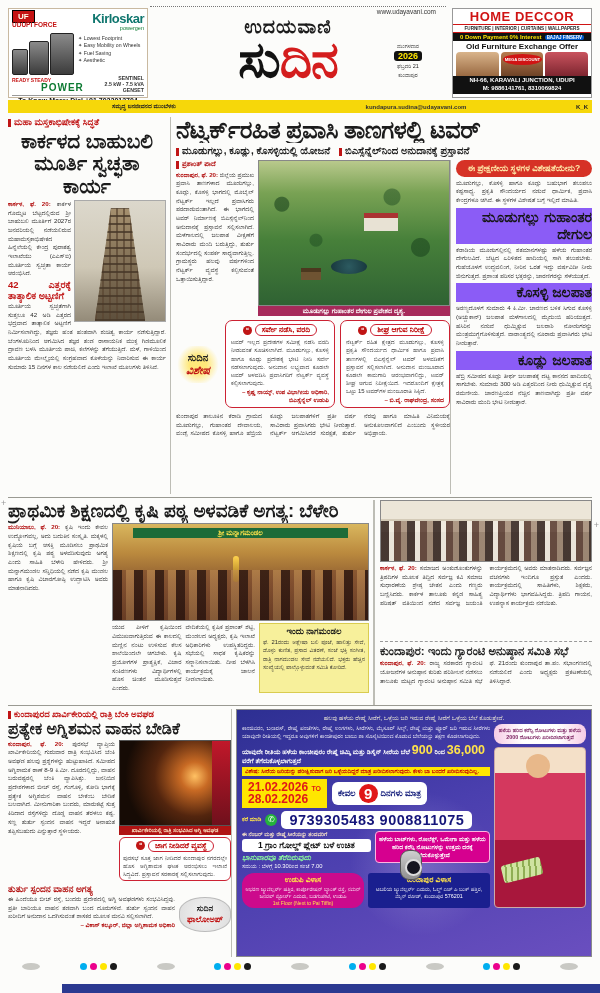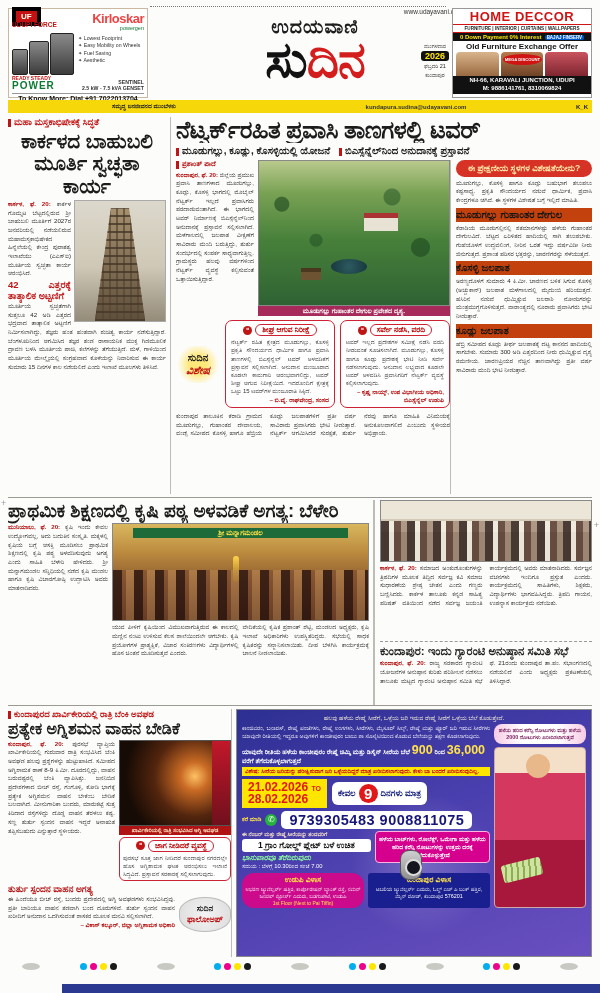--- a/index.html
+++ b/index.html
@@ -7,36 +7,36 @@
         font-family:"Liberation Sans",sans-serif;overflow:hidden;color:#1c1c1c;}
   [data-interactable]{box-sizing:border-box;}
   .t{font-size:6.2px;line-height:1.4;text-align:justify;color:#2a2a2a;}
   .dl{color:#b31212;font-weight:bold;}
   .redbar{display:inline-block;width:3px;height:8px;background:#c01515;margin-right:3px;vertical-align:middle;}
   .rule-r{border-right:1px solid #bdbdb5;}
   
   .cutline{position:absolute;left:150px;top:6px;width:296px;border-top:1px dotted #777;}
   .ad-kir{position:absolute;left:8px;top:8px;width:140px;height:90px;border:1px solid #c9b9a0;background:#fff;padding:3px;font-size:6px;}
   .kir-top{display:flex;justify-content:space-between;align-items:flex-start;}
-  .uf{background:#c41212;color:#ffe;font-weight:bold;font-size:8px;padding:1px 5px;border:4px solid #000000;}
+  .uf{background:#c41212;color:#ffe;font-weight:bold;font-size:8px;padding:1px 5px;border:1px solid #000000;}
   .uf-lbl{color:#c41212;font-weight:bold;font-size:6.5px;}
-  .kir-brand{color:#ef4444;font-weight:800;font-size:13px;line-height:1;letter-spacing:-.5px;}
+  .kir-brand{color:#0f766e;font-weight:800;font-size:13px;line-height:1;letter-spacing:-.5px;}
   .kir-sub{color:#0d7a32;font-size:5.5px;text-align:right;display:block;}
   .kir-mid{display:flex;gap:4px;margin-top:2px;}
   .genset{display:flex;align-items:flex-end;gap:1px;}
   .genset i{display:block;background:linear-gradient(180deg,#8a8a8a,#3c3c3c);border:1px solid #222;border-radius:2px;}
   .g1{width:14px;height:24px;} .g2{width:18px;height:32px;} .g3{width:22px;height:40px;}
   .feat{list-style:none;margin:0;padding:0;font-size:5.2px;color:#333;}
   .feat li{margin:1.5px 0;}
   .feat li::before{content:"✦ ";color:#555;}
   .power1{color:#c41212;font-size:5px;font-weight:bold;}
-  .power2{color:#0d7a32;font-size:10px;font-weight:800;letter-spacing:1px;line-height:1;}
+  .power2{color:#0d7a32;font-size:10px;font-weight:800;letter-spacing:1px;line-height:1;margin-left:29px;}
   .kir-model{font-size:5.2px;font-weight:bold;color:#333;}
   .kir-call{border-top:1px solid #999;margin-top:2px;padding-top:1px;text-align:center;font-weight:bold;font-size:7px;color:#111;}
-  .mast{position:absolute;left:167px;top:8px;width:296px;height:90px;text-align:center;}
+  .mast{position:absolute;left:140px;top:8px;width:296px;height:90px;text-align:center;}
   .mast-site{position:absolute;right:0;top:0;font-size:6.5px;color:#333;}
   .mast-name{font-size:19px;font-weight:800;letter-spacing:1px;margin-top:8px;}
   .mast-big{font-size:50px;font-weight:800;line-height:.9;letter-spacing:-1px;}
   .mast-big .blk{color:#121212;} .mast-big .red{color:#d41d1d;}
   .mast-date{position:absolute;right:2px;top:34px;width:52px;text-align:center;font-size:5.5px;color:#222;}
   .yr{background:#111;color:#ffe600;font-weight:800;font-size:9px;border-radius:3px;padding:0 4px;display:inline-block;margin:1px 0;}
   .mast-date .ln{display:block;line-height:1.5;}
   .ad-hd{position:absolute;right:8px;top:8px;width:140px;height:90px;border:1px solid #999;background:#fff;overflow:hidden;}
   .hd-title{color:#d01414;font-weight:800;font-size:13px;text-align:center;letter-spacing:.5px;line-height:1.1;margin-top:1px;}
   .hd-cat{font-size:4.6px;text-align:center;color:#222;border-top:1px solid #d01414;border-bottom:1px solid #d01414;padding:1px 0;font-weight:bold;}
@@ -90,21 +90,21 @@
   .sp2{display:block;font-weight:800;font-size:11px;color:#c01515;font-style:italic;}
   .qcard{flex:1;border:1px solid #c23;border-radius:7px;padding:3px 5px;background:#fff;}
   .qhead{display:flex;align-items:center;justify-content:center;gap:3px;margin-bottom:2px;}
   .qic{width:9px;height:9px;border-radius:50%;background:#c01515;color:#fff;font-size:6px;line-height:9px;text-align:center;flex:none;}
   .qpill{border:1px solid #c23;border-radius:6px;padding:0 6px;color:#b00;font-weight:800;font-size:7.5px;white-space:nowrap;}
   .qbody{font-size:6px;line-height:1.35;text-align:justify;color:#333;}
   .qattr{display:block;text-align:right;color:#b31212;font-weight:800;font-size:6.2px;margin-top:1px;}
   .cont3{margin-top:4px;column-count:3;column-gap:8px;height:40px;overflow:hidden;}
   .sbar{width:142px;flex:none;border-left:1px solid #bdbdb5;padding-left:5px;overflow:hidden;}
   .sbar-box{background:#d63226;color:#ffe9a8;font-weight:800;font-size:8.5px;text-align:center;border-radius:9px;padding:3px 4px;line-height:1.2;}
-  .sbar h4{background:#c2410c;color:#161616;font-size:10px;text-align:left;margin:3px 0 2px;padding:1px 0;font-weight:800;}
+  .sbar h4{background:#8b5cf6;color:#161616;font-size:14px;text-align:right;margin:3px 0 2px;padding:1px 0;font-weight:800;}
   
   .band2{position:absolute;left:8px;top:497px;width:584px;height:205px;border-top:1px solid #9a9a92;display:flex;padding-top:2px;overflow:hidden;}
   .agri{width:366px;flex:none;padding-right:4px;}
   .agri-h{font-size:18.5px;font-weight:800;line-height:1.1;margin:1px 0 2px;}
   .agri-row{display:flex;gap:4px;}
   .agri-col{width:100px;flex:none;}
   .agri-right{flex:1;}
   .ph-stage{height:98px;position:relative;overflow:hidden;border:1px solid #888;
      background:linear-gradient(180deg,#d9b75e 0%,#bb8a3e 30%,#8a5930 62%,#53301a 100%);}
   .stage-banner{position:absolute;left:8%;top:4%;right:8%;background:#1d6b38;color:#ffe24a;font-size:7px;font-weight:800;text-align:center;padding:1px 0;}
@@ -313,32 +313,32 @@
             </div>
           </div>
           <div class="qrow">
             <div class="sp-tag" data-interactable="false">
               <span class="sp1" data-interactable="false">ಸುದಿನ</span>
               <span class="sp2" data-interactable="false">ವಿಶೇಷ</span>
             </div>
             <div class="qcard" data-interactable="false">
               <div class="qhead">
                 <span class="qic" data-interactable="false">❝</span>
+                <span class="qpill" data-interactable="false">ಸರ್ವೇ ನಡೆಸಿ, ವರದಿ</span>
+              </div>
+              <div class="qbody" data-interactable="false">ಟವರ್ ಇಲ್ಲದ ಪ್ರದೇಶಗಳ ಸಮೀಕ್ಷೆ ನಡೆಸಿ ವರದಿ ನೀಡುವಂತೆ ಸೂಚಿಸಲಾಗಿದೆ. ಮೂಡುಗಲ್ಲು, ಕೊಸಳ್ಳಿ ಹಾಗೂ ಕೂಡ್ಲು ಪ್ರದೇಶಕ್ಕೆ ಭೇಟಿ ನೀಡಿ ಸರ್ವೇ ನಡೆಸಲಾಗುವುದು. ಅನುದಾನ ಲಭ್ಯವಾದ ಕೂಡಲೇ ಟವರ್ ಅಳವಡಿಸಿ ಪ್ರವಾಸಿಗರಿಗೆ ನೆಟ್ವರ್ಕ್ ವ್ಯವಸ್ಥೆ ಕಲ್ಪಿಸಲಾಗುವುದು.</div>
+              <span class="qattr" data-interactable="false">– ಕೃಷ್ಣ ನಾಯ್ಕ್, ಉಪ ವಿಭಾಗೀಯ ಅಧಿಕಾರಿ, ಬಿಎಸ್ಸೆನ್ನೆಲ್ ಉಡುಪಿ</span>
+            </div>
+            <div class="qcard" data-interactable="false">
+              <div class="qhead">
+                <span class="qic" data-interactable="false">❝</span>
                 <span class="qpill" data-interactable="false">ಶೀಘ್ರ ಆಗುವ ನಿರೀಕ್ಷೆ</span>
               </div>
               <div class="qbody" data-interactable="false">ನೆಟ್ವರ್ಕ್ ರಹಿತ ಕ್ಷೇತ್ರದ ಮೂಡುಗಲ್ಲು, ಕೊಸಳ್ಳಿ ಪ್ರಕೃತಿ ಸೌಂದರ್ಯದ ಧಾರ್ಮಿಕ ಹಾಗೂ ಪ್ರವಾಸಿ ತಾಣಗಳಲ್ಲಿ ಬಿಎಸ್ಸೆನ್ನೆಲ್ ಟವರ್ ಅಳವಡಿಕೆಗೆ ಪ್ರಸ್ತಾವನೆ ಸಲ್ಲಿಸಲಾಗಿದೆ. ಅನುದಾನ ಮಂಜೂರಾದ ಕೂಡಲೇ ಕಾಮಗಾರಿ ಆರಂಭವಾಗಲಿದ್ದು, ಟವರ್ ಶೀಘ್ರ ಆಗುವ ನಿರೀಕ್ಷೆಯಿದೆ. ಇದರೊಂದಿಗೆ ಕ್ಷೇತ್ರಕ್ಕೆ ಒಟ್ಟು 15 ಟವರ್‌ಗಳ ಮಂಜೂರಾತಿ ಸಿಕ್ಕಿದೆ.</div>
               <span class="qattr" data-interactable="false">– ಬಿ.ವೈ. ರಾಘವೇಂದ್ರ, ಸಂಸದ</span>
-            </div>
-            <div class="qcard" data-interactable="false">
-              <div class="qhead">
-                <span class="qic" data-interactable="false">❝</span>
-                <span class="qpill" data-interactable="false">ಸರ್ವೇ ನಡೆಸಿ, ವರದಿ</span>
-              </div>
-              <div class="qbody" data-interactable="false">ಟವರ್ ಇಲ್ಲದ ಪ್ರದೇಶಗಳ ಸಮೀಕ್ಷೆ ನಡೆಸಿ ವರದಿ ನೀಡುವಂತೆ ಸೂಚಿಸಲಾಗಿದೆ. ಮೂಡುಗಲ್ಲು, ಕೊಸಳ್ಳಿ ಹಾಗೂ ಕೂಡ್ಲು ಪ್ರದೇಶಕ್ಕೆ ಭೇಟಿ ನೀಡಿ ಸರ್ವೇ ನಡೆಸಲಾಗುವುದು. ಅನುದಾನ ಲಭ್ಯವಾದ ಕೂಡಲೇ ಟವರ್ ಅಳವಡಿಸಿ ಪ್ರವಾಸಿಗರಿಗೆ ನೆಟ್ವರ್ಕ್ ವ್ಯವಸ್ಥೆ ಕಲ್ಪಿಸಲಾಗುವುದು.</div>
-              <span class="qattr" data-interactable="false">– ಕೃಷ್ಣ ನಾಯ್ಕ್, ಉಪ ವಿಭಾಗೀಯ ಅಧಿಕಾರಿ, ಬಿಎಸ್ಸೆನ್ನೆಲ್ ಉಡುಪಿ</span>
             </div>
           </div>
           <div class="t cont3" data-interactable="false">ಕುಂದಾಪುರ ತಾಲೂಕಿನ ಕೆರಾಡಿ ಗ್ರಾಮದ ಮೂಡುಗಲ್ಲು, ಗುಹಾಂತರ ದೇವಾಲಯ, ವಂಡ್ಸೆ ಸಮೀಪದ ಕೊಸಳ್ಳಿ ಹಾಗೂ ಹೆಬ್ರಿಯ ಕೂಡ್ಲು ಜಲಪಾತಗಳಿಗೆ ಪ್ರತೀ ವರ್ಷ ಸಾವಿರಾರು ಪ್ರವಾಸಿಗರು ಭೇಟಿ ನೀಡುತ್ತಾರೆ. ನೆಟ್ವರ್ಕ್ ಆಗಮಿಸಿದರೆ ಸುರಕ್ಷತೆ, ತುರ್ತು ನೆರವು ಹಾಗೂ ಮಾಹಿತಿ ವಿನಿಮಯಕ್ಕೆ ಅನುಕೂಲವಾಗಲಿದೆ ಎಂಬುದು ಸ್ಥಳೀಯರ ಅಭಿಪ್ರಾಯ.</div>
         </div>
 
         <aside class="sbar" data-interactable="false">
           <div class="sbar-box" data-interactable="false">ಈ ಪ್ರೇಕ್ಷಣೀಯ ಸ್ಥಳಗಳ ವಿಶೇಷತೆಯೇನು?</div>
           <div class="t" style="margin-top:2px;" data-interactable="false">ಮೂಡುಗಲ್ಲು, ಕೊಸಳ್ಳಿ ಹಾಗೂ ಕೂಡ್ಲು ಬಹುಭಾಗ ತಲುಪಲು ಕಷ್ಟಸಾಧ್ಯ. ಪ್ರಕೃತಿ ಸೌಂದರ್ಯದ ನಡುವೆ ಧಾರ್ಮಿಕ, ಪ್ರವಾಸಿ ಕೇಂದ್ರಗಳೂ ಆಗಿವೆ. ಈ ಸ್ಥಳಗಳ ವಿಶೇಷತೆ ಬಗ್ಗೆ ಇಲ್ಲಿದೆ ಮಾಹಿತಿ.</div>
           <h4 data-interactable="false">ಮೂಡುಗಲ್ಲು ಗುಹಾಂತರ ದೇಗುಲ</h4>
           <div class="t" data-interactable="false">ಕೆರಾಡಿಯ ಮೂಡುಗಲ್ಲಿನಲ್ಲಿ ಶತಮಾನಗಳಷ್ಟು ಹಳೆಯ ಗುಹಾಂತರ ದೇಗುಲವಿದೆ. ಬೆಟ್ಟದ ಏರಿಳಿತದ ಹಾದಿಯಲ್ಲಿ ಸಾಗಿ ತಲುಪಬೇಕು. ಗುಹೆಯೊಳಗೆ ಉದ್ಭವಲಿಂಗ, ನೀರಿನ ಒರತೆ ಇದ್ದು ವರ್ಷವಿಡೀ ನೀರು ಜಿನುಗುತ್ತದೆ. ಪ್ರಶಾಂತ ಪರಿಸರ ಭಕ್ತರನ್ನು, ಚಾರಣಿಗರನ್ನು ಸೆಳೆಯುತ್ತದೆ.</div>
@@ -361,20 +361,24 @@
         </div>
         <div class="agri-right">
           <div class="ph-stage" data-interactable="false">
             <span class="stage-banner" data-interactable="false">ಶ್ರೀ ಮನ್ನಾಗಮಂಡಲ</span>
             <i class="lamp" data-interactable="false"></i>
             <div class="crowd" data-interactable="false"></div>
           </div>
           <div class="under">
             <div class="ucol t" data-interactable="false">ಯುವ ಪೀಳಿಗೆ ಕೃಷಿಯಿಂದ ವಿಮುಖವಾಗುತ್ತಿರುವ ಈ ಕಾಲದಲ್ಲಿ ಮಣ್ಣಿನ ನಂಟು ಉಳಿಸುವ ಕೆಲಸ ಶಾಲೆಯಿಂದಲೇ ಆಗಬೇಕು. ಕೃಷಿ ಪ್ರಯೋಗಗಳ ಪ್ರಾತ್ಯಕ್ಷಿಕೆ, ವಿಚಾರ ಸಂಕಿರಣಗಳು ವಿದ್ಯಾರ್ಥಿಗಳಲ್ಲಿ ಹೊಸ ಚಿಂತನೆ ಮೂಡಿಸುತ್ತವೆ ಎಂದರು.</div>
             <div class="ucol t" data-interactable="false">ವೇದಿಕೆಯಲ್ಲಿ ಕೃಷಿಕ ಪ್ರಶಾಂತ್ ಶೆಟ್ಟಿ, ಮಂಡಲದ ಅಧ್ಯಕ್ಷರು, ಕೃಷಿ ಇಲಾಖೆ ಅಧಿಕಾರಿಗಳು ಉಪಸ್ಥಿತರಿದ್ದರು. ಸಭೆಯಲ್ಲಿ ಸಾಧಕ ಕೃಷಿಕರನ್ನು ಸನ್ಮಾನಿಸಲಾಯಿತು. ದೀಪ ಬೆಳಗಿಸಿ ಕಾರ್ಯಕ್ರಮಕ್ಕೆ ಚಾಲನೆ ನೀಡಲಾಯಿತು.</div>
+            <div class="event" data-interactable="false">
+              <h5 data-interactable="false">ಇಂದು ನಾಗಮಂಡಲ</h5>
+              <div class="t" style="font-size:5.8px;" data-interactable="false">ಫೆ. 21ರಂದು ಅಶ್ಲೇಷಾ ಬಲಿ ಪೂಜೆ, ಹಾಲಿತ್ತು ಸೇವೆ, ಡೊಳ್ಳು ಕುಣಿತ, ಪ್ರಸಾದ ವಿತರಣೆ, ಸಂಜೆ ಭಕ್ತಿ ಸಂಗೀತ, ರಾತ್ರಿ ನಾಗಮಂಡಲ ಸೇವೆ ನಡೆಯಲಿದೆ. ಭಕ್ತರು ಹೆಚ್ಚಿನ ಸಂಖ್ಯೆಯಲ್ಲಿ ಪಾಲ್ಗೊಳ್ಳುವಂತೆ ಸಮಿತಿ ಕೋರಿದೆ.</div>
+            </div>
           </div>
         </div>
       </div>
     </article>
 
     <article class="sarv" data-interactable="false">
       <div class="ph-group" data-interactable="false">
           <div class="crowd2" data-interactable="false"></div>
         </div>
       <div class="sarv-t t"><b class="dl" data-interactable="false">ಕಾರ್ಕಳ, ಫೆ. 20:</b> <span data-interactable="false">ಸಮಾಜದ ಅಂಕುಡೊಂಕುಗಳನ್ನು ತ್ರಿಪದಿಗಳ ಮೂಲಕ ತಿದ್ದಿದ ಸರ್ವಜ್ಞ ಕವಿ ಸಮಾಜ ಸುಧಾರಣೆಯ ಶ್ರೇಷ್ಠ ಚೇತನ ಎಂದು ಗಣ್ಯರು ಬಣ್ಣಿಸಿದರು. ಕಾರ್ಕಳ ತಾಲೂಕು ಕನ್ನಡ ಸಾಹಿತ್ಯ ಪರಿಷತ್ ವತಿಯಿಂದ ನಡೆದ ಸರ್ವಜ್ಞ ಜಯಂತಿ ಕಾರ್ಯಕ್ರಮದಲ್ಲಿ ಅವರು ಮಾತನಾಡಿದರು. ಸರ್ವಜ್ಞನ ವಚನಗಳು ಇಂದಿಗೂ ಪ್ರಸ್ತುತ ಎಂದರು. ಕಾರ್ಯಕ್ರಮದಲ್ಲಿ ಸಾಹಿತಿಗಳು, ಶಿಕ್ಷಕರು, ವಿದ್ಯಾರ್ಥಿಗಳು ಭಾಗವಹಿಸಿದ್ದರು. ತ್ರಿಪದಿ ಗಾಯನ, ಉಪನ್ಯಾಸ ಕಾರ್ಯಕ್ರಮ ನಡೆಯಿತು.</span></div>

